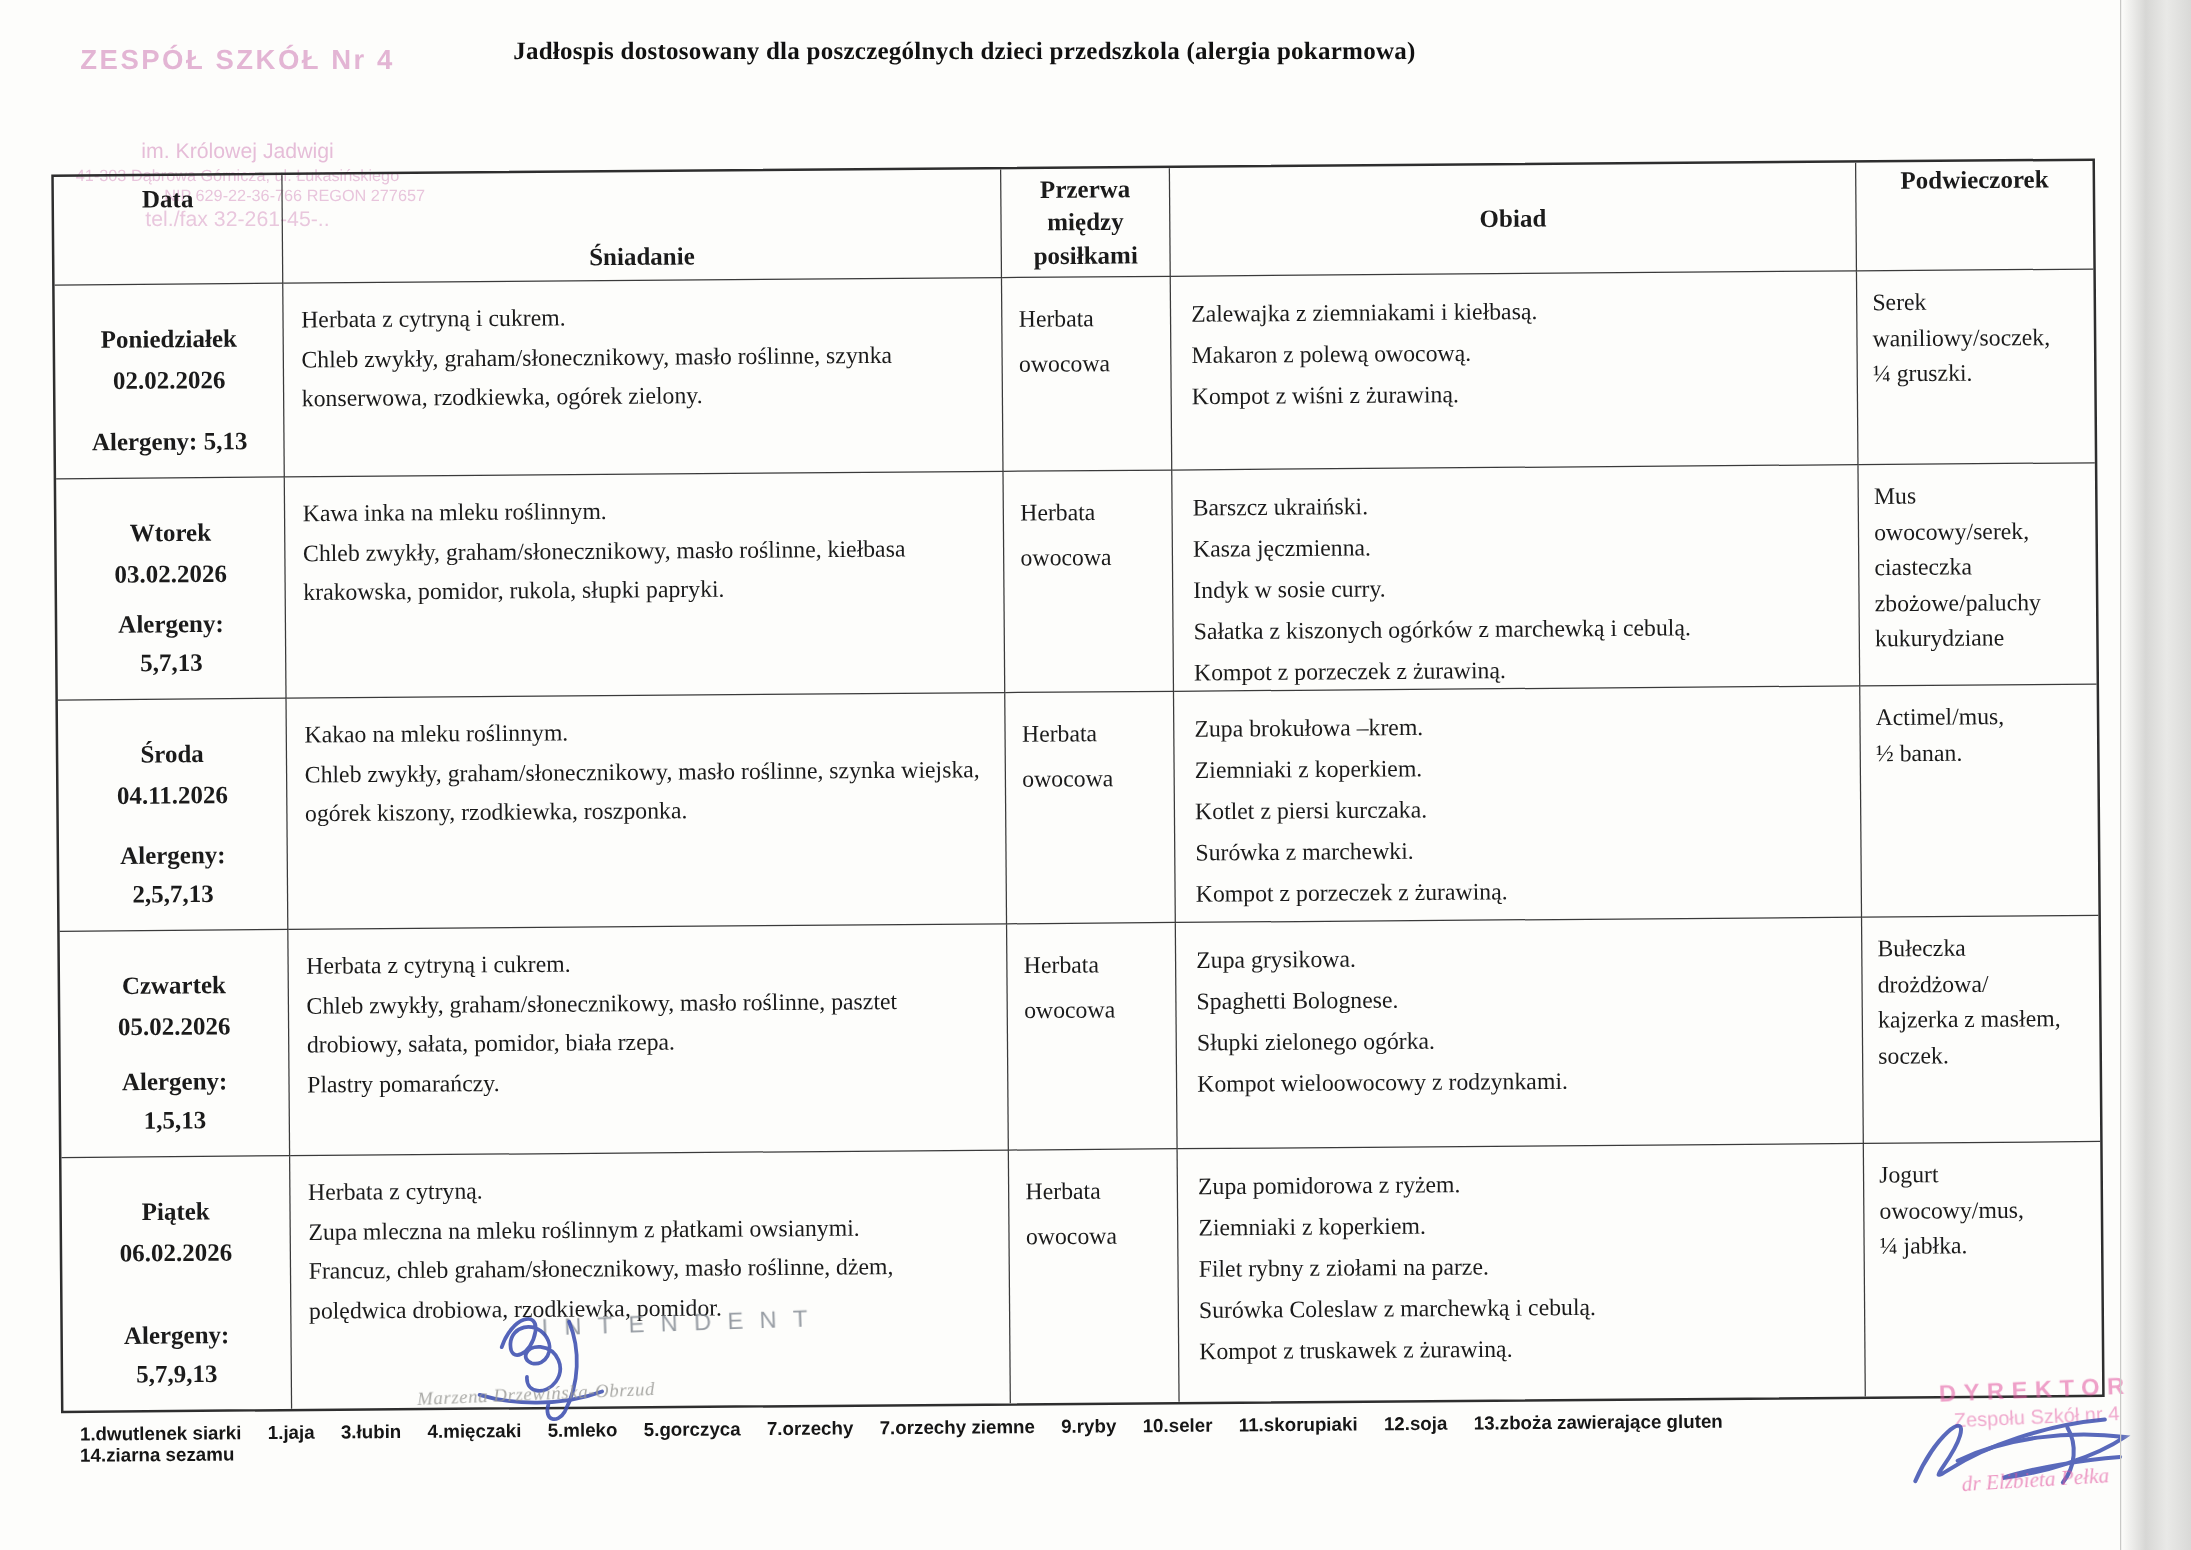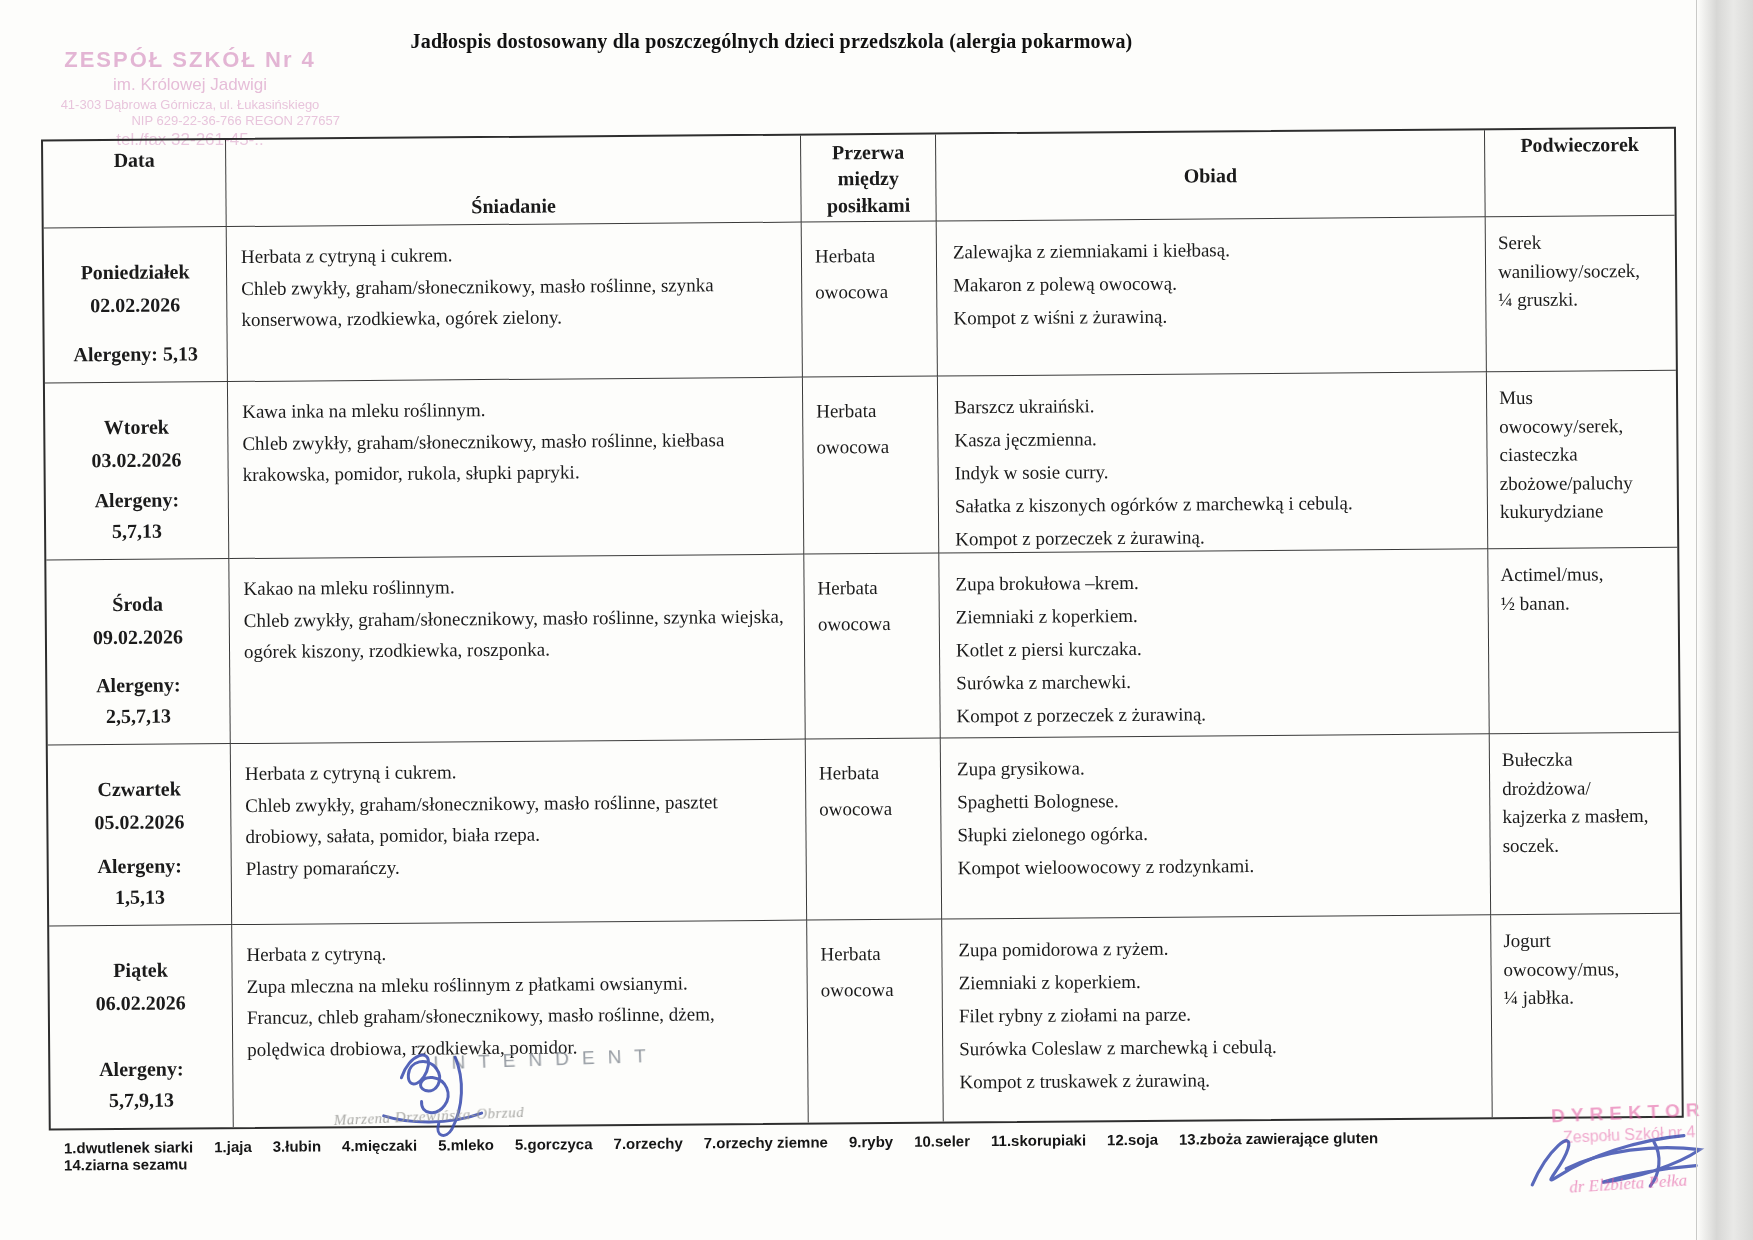--- a/index.html
+++ b/index.html
@@ -24,22 +24,22 @@
     transform:translateX(-105px);
     font-size:20px;font-weight:bold;letter-spacing:.2px;color:#111;
   }
 
   
   .school-stamp{
     position:absolute;left:40px;top:34px;width:300px;text-align:center;
     color:#c96fae;filter:blur(.55px);line-height:1.25;
     font-family:"Liberation Sans","DejaVu Sans",sans-serif;
   }
-  .school-stamp .l1{font-size:22px;font-weight:bold;letter-spacing:2px;opacity:.5;margin-top:12px;}
-  .school-stamp .l2{font-size:17px;opacity:.45;}
+  .school-stamp .l1{font-size:22px;font-weight:bold;letter-spacing:2px;opacity:.5;}
+  .school-stamp .l2{font-size:17px;opacity:.45;margin-top:48px;}
   .school-stamp .l3{font-size:13px;opacity:.4;margin-top:2px;text-align:center;}
   .school-stamp .l4{font-size:13px;opacity:.4;text-align:right;}
   .school-stamp .l5{font-size:17px;opacity:.38;}
 
   
   .scan-rot{position:absolute;inset:0;transform:rotate(-0.45deg);transform-origin:50% 52%;}
 
   
   .menu-table{
     position:absolute;left:45px;top:133px;width:1631px;
@@ -175,21 +175,21 @@
 Sałatka z kiszonych ogórków z marchewką i cebulą.
 Kompot z porzeczek z żurawiną.</div>
       <div class="cell c-podwieczorek lc">Mus
 owocowy/serek,
 ciasteczka
 zbożowe/paluchy
 kukurydziane</div>
 
       <div class="cell c-data">
         <div>Środa</div>
-        <div>09.02.2026</div>
+        <div>04.11.2026</div>
         <div class="alergeny">Alergeny:
 2,5,7,13</div>
       </div>
       <div class="cell c-sniadanie">Kakao na mleku roślinnym.
 Chleb zwykły,  graham/słonecznikowy, masło roślinne, szynka wiejska, ogórek kiszony, rzodkiewka, roszponka.</div>
       <div class="cell c-przerwa">Herbata
 owocowa</div>
       <div class="cell c-obiad">Zupa brokułowa –krem.
 Ziemniaki z koperkiem.
 Kotlet z piersi kurczaka.

